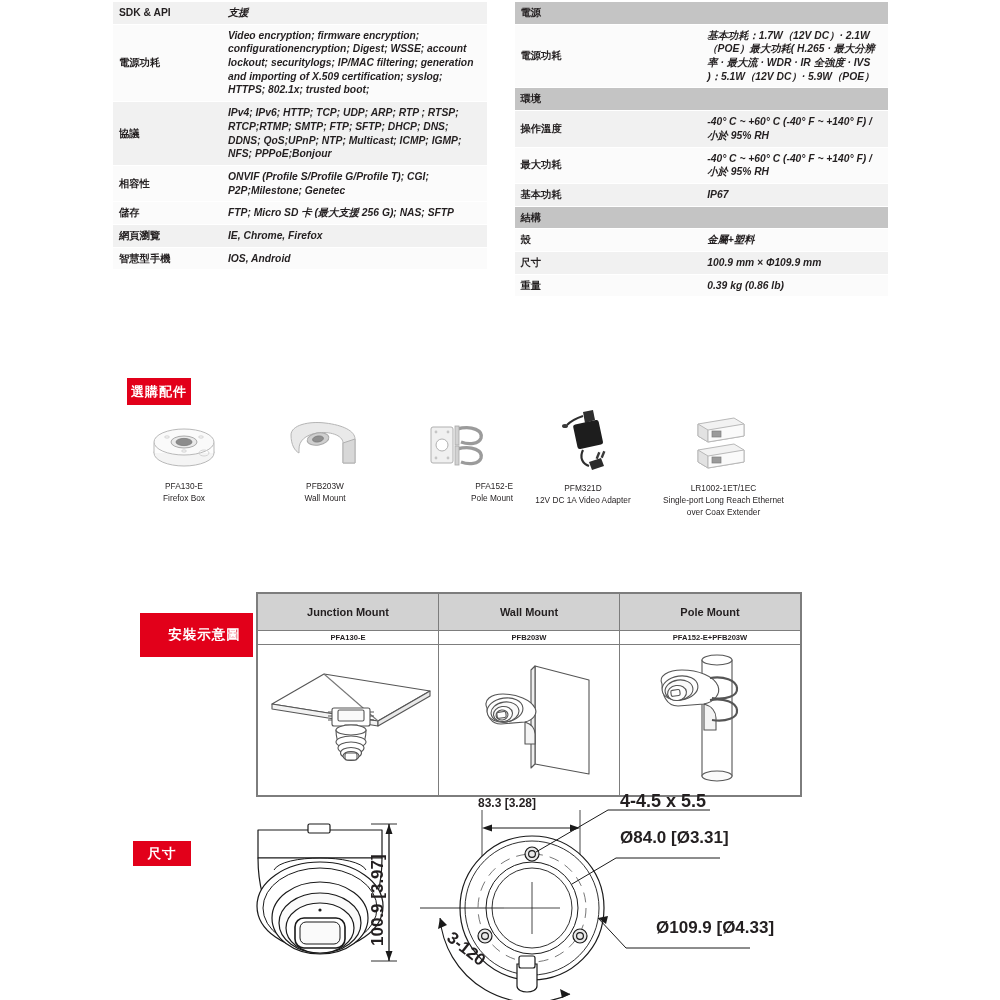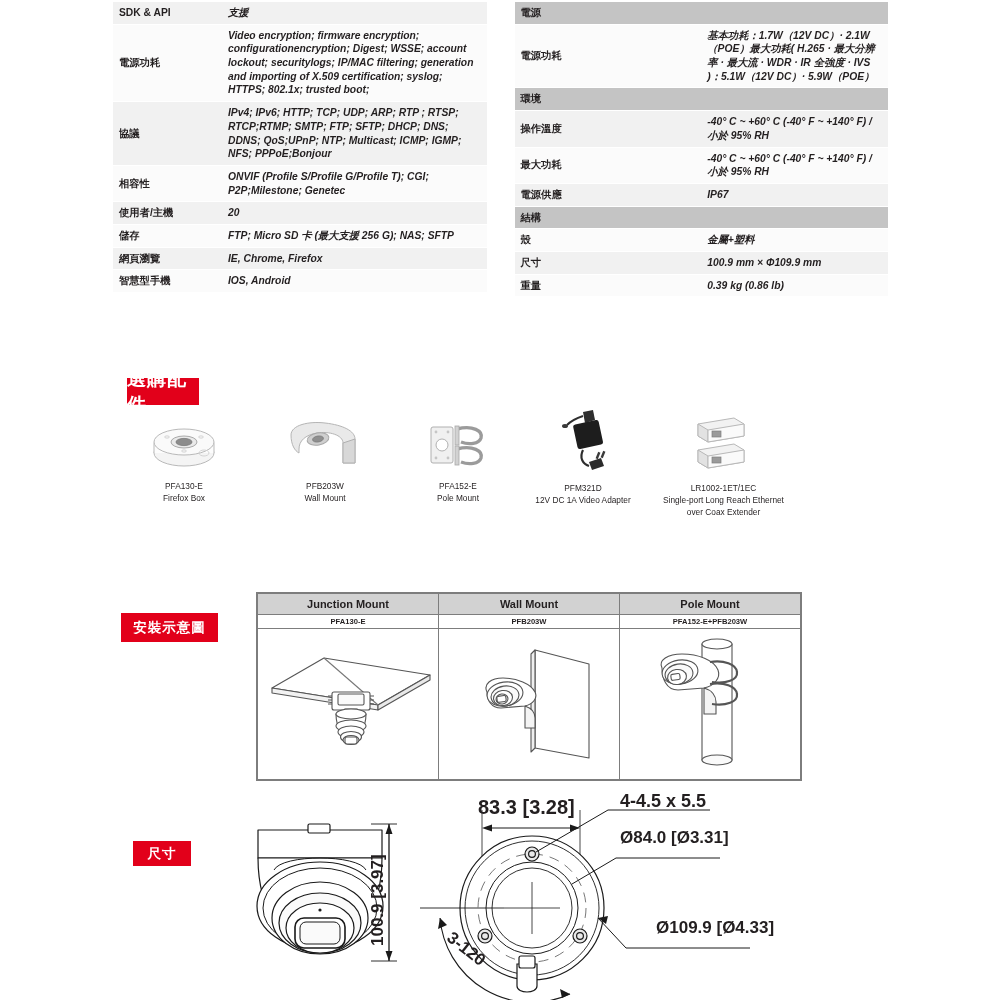--- a/index.html
+++ b/index.html
@@ -33,40 +33,40 @@
 
   
   .badge{
     position:absolute;
     background:#e2001a;
     color:#ffffff;
     font-weight:bold;
     display:flex;align-items:center;justify-content:center;
     letter-spacing:1px;
   }
-  #badge-accessories{left:127px;top:378px;width:72px;height:27px;font-size:19px;}
-  #badge-install{left:121px;top:613px;width:97px;height:29px;font-size:13.5px;}
+  #badge-accessories{left:127px;top:378px;width:64px;height:27px;font-size:13px;}
+  #badge-install{left:140px;top:613px;width:97px;height:44px;font-size:13.5px;padding-left:16px;}
   #badge-dimension{left:133px;top:841px;width:58px;height:25px;font-size:13.5px;}
 
   
   .accessories{position:absolute;left:113px;top:410px;width:780px;height:125px;}
   .acc{position:absolute;text-align:center;}
   .acc .pic{height:62px;display:flex;align-items:center;justify-content:center;}
   .acc .cap{font-size:8.3px;line-height:1.45;color:#231f20;margin-top:4px;}
   #acc-0{left:16px;top:4px;width:110px;}
   #acc-1{left:152px;top:4px;width:120px;}
-  #acc-2{left:290px;top:4px;width:110px;}
+  #acc-2{left:290px;top:4px;width:110px;text-align:right;}
   #acc-3{left:405px;top:-4px;width:130px;}
   #acc-4{left:543px;top:-4px;width:135px;}
 
   
   .install{position:absolute;left:256px;top:592px;width:544px;border:1px solid #7d7d7d;}
   .install table{width:100%;border-collapse:collapse;table-layout:fixed;}
   .install th,.install td{border:1px solid #7d7d7d;text-align:center;}
-  .install th{background:#d2d2d2;font-size:11px;font-weight:bold;padding:4px 2px;color:#231f20;margin-left:8px;}
+  .install th{background:#d2d2d2;font-size:11px;font-weight:bold;padding:12px 2px;color:#231f20;margin-left:8px;}
   .install td.model{background:#ffffff;font-size:7.6px;font-weight:bold;padding:2px;color:#231f20;}
   .install td.img{background:#ffffff;height:150px;padding:0;vertical-align:middle;}
 
   
   .dimension{position:absolute;left:130px;top:790px;width:760px;height:210px;}
   .dim-label{
     position:absolute;font-size:17px;font-weight:bold;color:#231f20;
     font-family:"Liberation Sans","DejaVu Sans",sans-serif;white-space:nowrap;
   }
   .dim-label.vert{transform:rotate(-90deg);transform-origin:left top;}
@@ -90,24 +90,20 @@
               <td class="v">Video encryption; firmware encryption; configurationencryption; Digest; WSSE; account lockout; securitylogs; IP/MAC filtering; generation and importing of X.509 certification; syslog; HTTPS; 802.1x; trusted boot;</td>
             </tr>
             <tr class="row-a">
               <td class="k">協議</td>
               <td class="v">IPv4; IPv6; HTTP; TCP; UDP; ARP; RTP ; RTSP; RTCP;RTMP; SMTP; FTP; SFTP; DHCP; DNS; DDNS; QoS;UPnP; NTP; Multicast; ICMP; IGMP; NFS; PPPoE;Bonjour</td>
             </tr>
             <tr class="row-b">
               <td class="k">相容性</td>
               <td class="v">ONVIF (Profile S/Profile G/Profile T); CGI; P2P;Milestone; Genetec</td>
             </tr>
-            <tr class="row-a">
-              <td class="k">使用者/主機</td>
-              <td class="v">20</td>
-            </tr>
             <tr class="row-b">
               <td class="k">儲存</td>
               <td class="v">FTP; Micro SD 卡 (最大支援 256 G); NAS; SFTP</td>
             </tr>
             <tr class="row-a">
               <td class="k">網頁瀏覽</td>
               <td class="v">IE, Chrome, Firefox</td>
             </tr>
             <tr class="row-b">
               <td class="k">智慧型手機</td>
@@ -131,21 +127,21 @@
             </tr>
             <tr class="row-a">
               <td class="k">操作溫度</td>
               <td class="v">-40° C ~ +60° C (-40° F ~ +140° F) /小於 95% RH</td>
             </tr>
             <tr class="row-b">
               <td class="k">最大功耗</td>
               <td class="v">-40° C ~ +60° C (-40° F ~ +140° F) /小於 95% RH</td>
             </tr>
             <tr class="row-a">
-              <td class="k">電源供應</td>
+              <td class="k">基本功耗</td>
               <td class="v">IP67</td>
             </tr>
             <tr class="sec">
               <td colspan="2">結構</td>
             </tr>
             <tr class="row-b">
               <td class="k">殼</td>
               <td class="v">金屬+塑料</td>
             </tr>
             <tr class="row-a">
@@ -408,20 +404,20 @@
         <line x1="116" y1="56" x2="188" y2="14" stroke-width="1"></line>
         <line x1="188" y1="14" x2="290" y2="14" stroke-width="1"></line>
         <line x1="152" y1="88" x2="196" y2="62" stroke-width="1"></line>
         <line x1="196" y1="62" x2="300" y2="62" stroke-width="1"></line>
         <line x1="178" y1="122" x2="206" y2="152" stroke-width="1"></line>
         <line x1="206" y1="152" x2="330" y2="152" stroke-width="1"></line>
         <polygon points="178,122 186,128 188,120" fill="#1a1a1a" stroke="none"></polygon>
       </g>
     </svg>
 
-    <div class="dim-label" style="left:348px;top:6px;font-size:20px">83.3 [3.28]</div>
+    <div class="dim-label" style="left:348px;top:6px;font-size:12px">83.3 [3.28]</div>
     <div class="dim-label" style="left:490px;top:1px;font-size:18px">4-4.5 x 5.5</div>
     <div class="dim-label" style="left:490px;top:38px;font-size:17px">Ø84.0 [Ø3.31]</div>
     <div class="dim-label" style="left:526px;top:128px;font-size:17px">Ø109.9 [Ø4.33]</div>
     <div class="dim-label" style="left:325px;top:138px;font-size:17px;transform:rotate(38deg);transform-origin:left top">3-120</div>
   </div>
 
 </div>
 
 </body></html>

